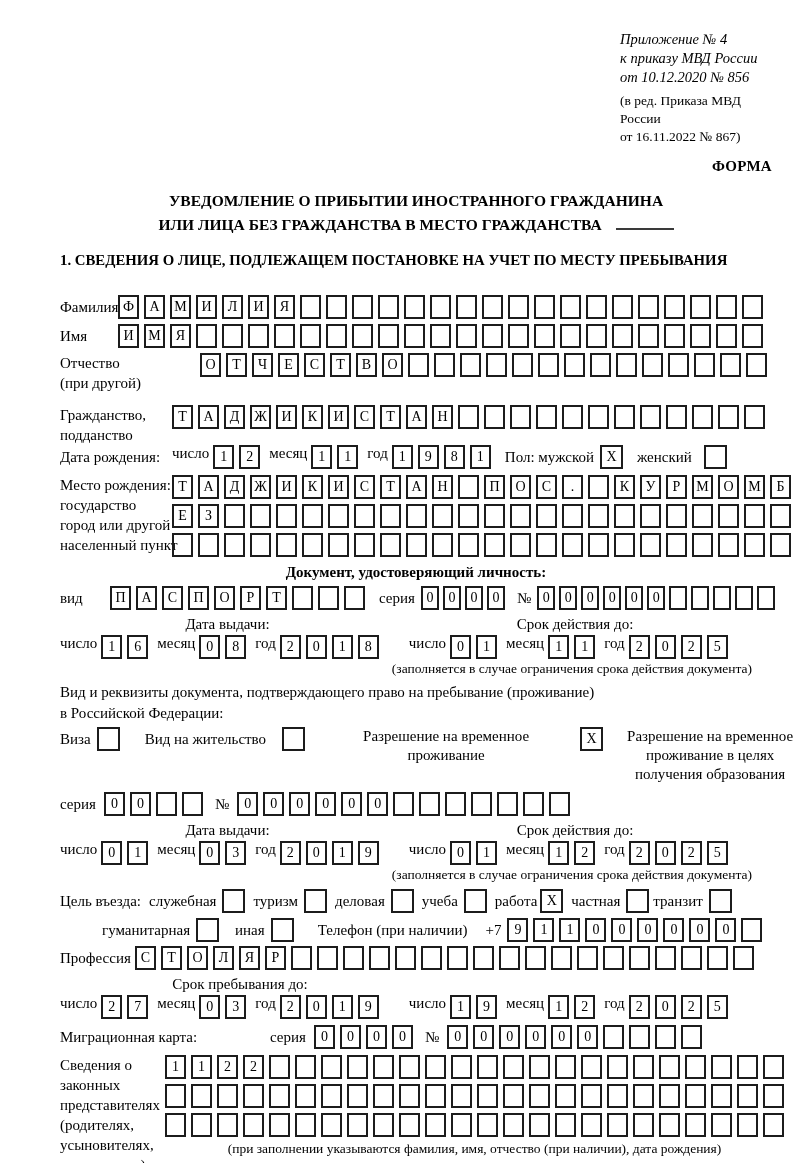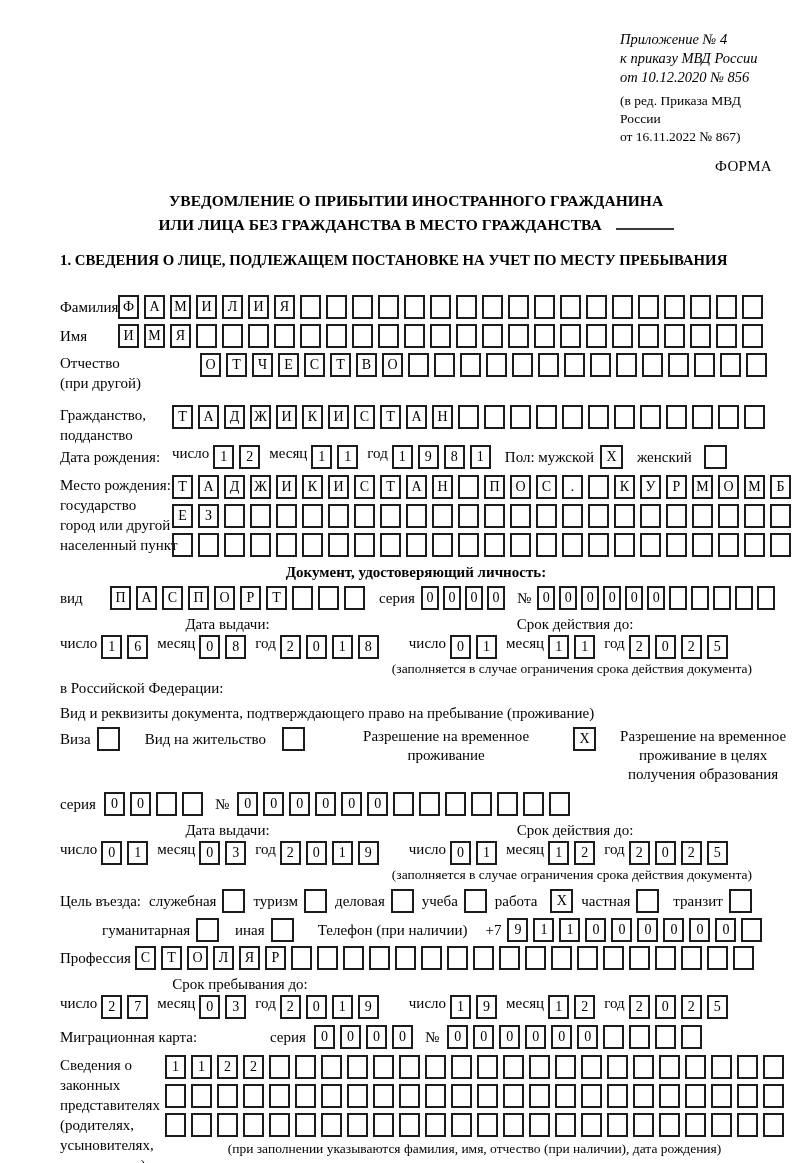--- a/index.html
+++ b/index.html
@@ -10,21 +10,21 @@
     font-family:"Liberation Serif","DejaVu Serif",serif;
     font-size:15px; overflow:hidden;
   }
   .page { padding:30px 28px 0 60px; }
 
   
   .appendix { margin-left:560px; }
   .appendix div { line-height:19px; font-size:14.5px;font-style:italic; }
   .edition { margin-left:560px; margin-top:5px; }
   .edition div { line-height:18px; font-size:13.5px; }
-  .forma { margin-top:12px; text-align:right; font-weight:normal; font-size:15px; letter-spacing:.3px; }
+  .forma { margin-top:12px; text-align:right; font-weight:bold; font-size:15px; letter-spacing:.3px; }
 
   .title { margin-top:14px; text-align:center; font-weight:bold; font-size:15.5px; line-height:24px; }
   .blank { display:inline-block; width:58px; height:14px; border-bottom:2.5px solid #3a3a3a; margin-left:14px; }
 
   .sec { margin-top:14px; font-weight:bold; font-size:14.8px; line-height:19px; }
 
   
   .frow { display:flex; align-items:center; margin-top:5px; white-space:nowrap; }
   .frow.top { align-items:flex-start; }
   .lbl { flex:0 0 auto; line-height:20px; }
@@ -48,21 +48,21 @@
   .dg .cells { margin-right:9px; }
   .dg .cells:last-child { margin-right:0; }
   .dhdr { display:flex; margin-top:6px; }
   .dhdr .h1 { width:335px; text-align:center; }
   .dhdr .h2 { width:300px; margin-left:30px; text-align:center; }
   .drow { display:flex; align-items:center; margin-top:2px; }
   .drow .dg2 { margin-left:30px; }
   .note { text-align:right; font-size:13.5px; line-height:16px; margin-top:2px; padding-right:20px; }
 
   .pair { display:inline-flex; align-items:center; gap:6px; flex:0 0 auto; }
-  .opt-multi { display:inline-flex; align-items:flex-start; gap:8px; flex:0 0 auto; }
+  .opt-multi { display:inline-flex; align-items:flex-start; gap:15px; flex:0 0 auto; }
   .opt-multi .ml { text-align:center; line-height:19px; white-space:normal; }
 
   .intro { margin-top:6px; line-height:19px; }
 
   .rep-note { text-align:center; font-size:13.5px; line-height:16px; margin-top:4px; white-space:normal; }
 </style>
 </head>
 <body>
 
 <div class="page">
@@ -404,22 +404,22 @@
       <span class="cells">
           <span class="cell">2</span>
           <span class="cell">0</span>
           <span class="cell">2</span>
           <span class="cell">5</span>
         </span>
     </span>
   </div>
   <div class="note">(заполняется в случае ограничения срока действия документа)</div>
 
+  <div class="intro">Вид и реквизиты документа, подтверждающего право на пребывание (проживание)</div>
   <div class="intro" style="margin-top:2px">в Российской Федерации:</div>
-  <div class="intro">Вид и реквизиты документа, подтверждающего право на пребывание (проживание)</div>
 
   <div class="frow top" style="margin-top:4px">
     <span class="pair">
       <span>Виза</span>
       <span class="box"></span>
     </span>
     <span class="pair" style="margin-left:25px">
       <span>Вид на жительство</span>
       <span class="box" style="margin-left:10px"></span>
     </span>
@@ -516,29 +516,29 @@
         <span class="box"></span>
       </span>
     <span class="pair" style="margin-left:8px">
         <span>деловая</span>
         <span class="box"></span>
       </span>
     <span class="pair" style="margin-left:8px">
         <span>учеба</span>
         <span class="box"></span>
       </span>
-    <span class="pair" style="margin-left:8px;gap:13px">
+    <span class="pair" style="margin-left:8px;gap:3px">
         <span>работа</span>
         <span class="box">X</span>
       </span>
     <span class="pair" style="margin-left:8px">
         <span>частная</span>
         <span class="box"></span>
       </span>
-    <span class="pair" style="margin-left:14px">
+    <span class="pair" style="margin-left:4px">
         <span>транзит</span>
         <span class="box"></span>
       </span>
   </div>
 
   <div class="frow" style="margin-top:5px">
     <span class="pair" style="margin-left:42px">
         <span>гуманитарная</span>
         <span class="box"></span>
       </span>

